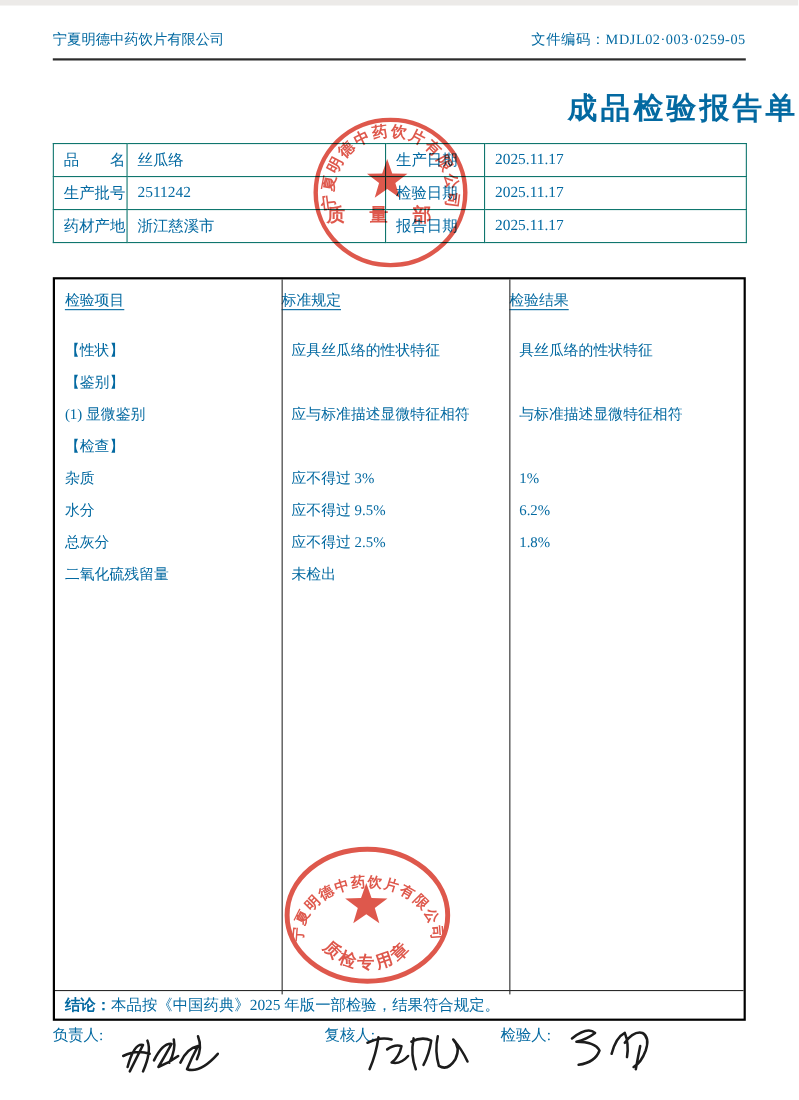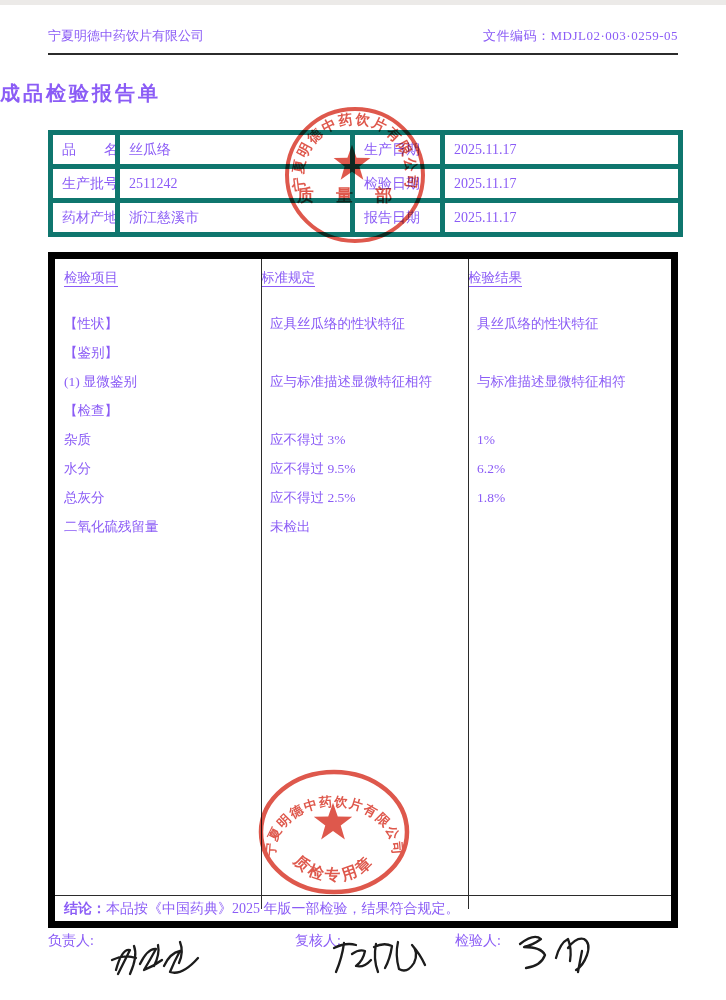--- a/index.html
+++ b/index.html
@@ -1,48 +1,48 @@
 <!DOCTYPE html>
 <html><head>
 <meta charset="utf-8">
 <style>
   html,body{margin:0;padding:0;background:#ffffff;}
   .page{
     position:relative;width:726px;height:1000px;background:#ffffff;overflow:hidden;
-    font-family:"Liberation Serif","DejaVu Serif",serif;color:#8b5cf6;
+    font-family:"Liberation Serif","DejaVu Serif",serif;color:#0369a1;
   }
   .scan-top{position:absolute;top:0;left:0;right:0;height:5px;background:#eceae8;}
 
   
   .doc-header{
     position:absolute;left:48px;top:27px;width:630px;
     display:flex;justify-content:space-between;align-items:flex-end;
     font-size:13px;border-bottom:2px solid #2b2b2b;padding-bottom:8px;
   }
   .doc-code{letter-spacing:.5px;}
 
   .title{
-    position:absolute;left:0;top:80px;width:100%;text-align:left;
-    font-size:20px;font-weight:bold;letter-spacing:3px;
+    position:absolute;left:0;top:80px;width:100%;text-align:right;
+    font-size:27px;font-weight:bold;letter-spacing:3px;
   }
 
   
   table.info{
     position:absolute;left:48px;top:130px;width:630px;
     border-collapse:collapse;table-layout:fixed;font-size:14px;
   }
   table.info td{
-    border:5px solid #0f766e;height:29px;padding:0 0 0 9px;
+    border:1px solid #0f766e;height:29px;padding:0 0 0 9px;
     white-space:nowrap;overflow:hidden;
   }
 
   
   .main-table{
     position:absolute;left:48px;top:252px;width:630px;height:676px;
-    border:7px solid #000000;box-sizing:border-box;font-size:13.5px;
+    border:2px solid #000000;box-sizing:border-box;font-size:13.5px;
   }
   .vline{position:absolute;top:0;width:1px;height:650px;background:#2b2b2b;}
   .vline-1{left:206px;}
   .vline-2{left:413px;}
   .mt-header{display:flex;height:46px;box-sizing:border-box;padding-top:10px;}
   .mt-c1{width:206px;box-sizing:border-box;padding-left:9px;}
   .mt-c2{width:207px;box-sizing:border-box;padding-left:9px;}
   .mt-c3{flex:1;box-sizing:border-box;padding-left:9px;}
   .mt-header .mt-c2,.mt-header .mt-c3{padding-left:0;}
   .u{text-decoration:underline;text-underline-offset:4px;}

